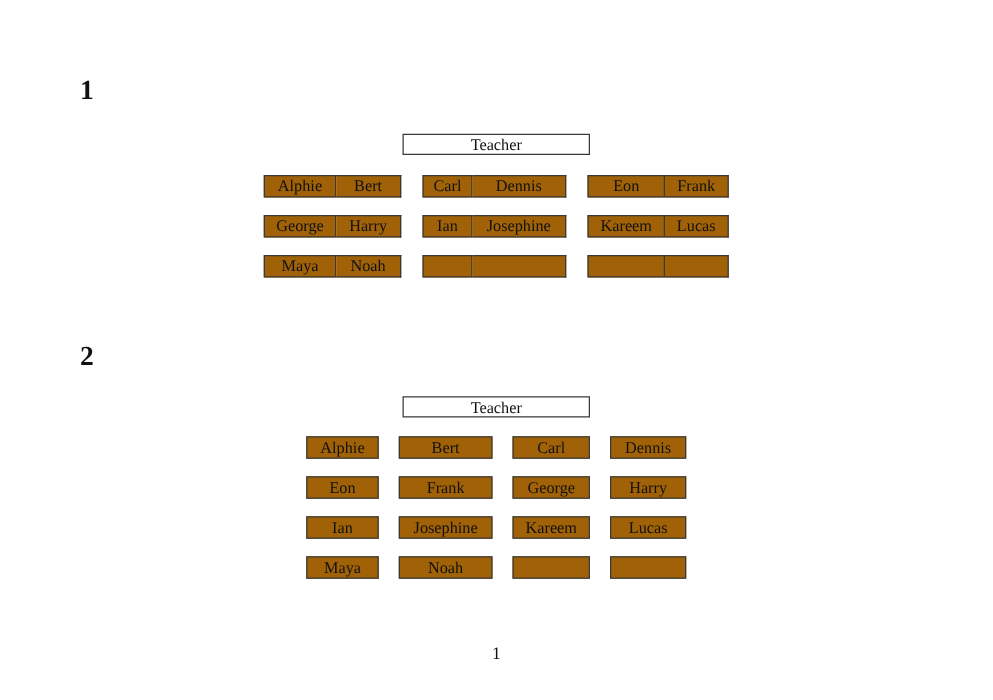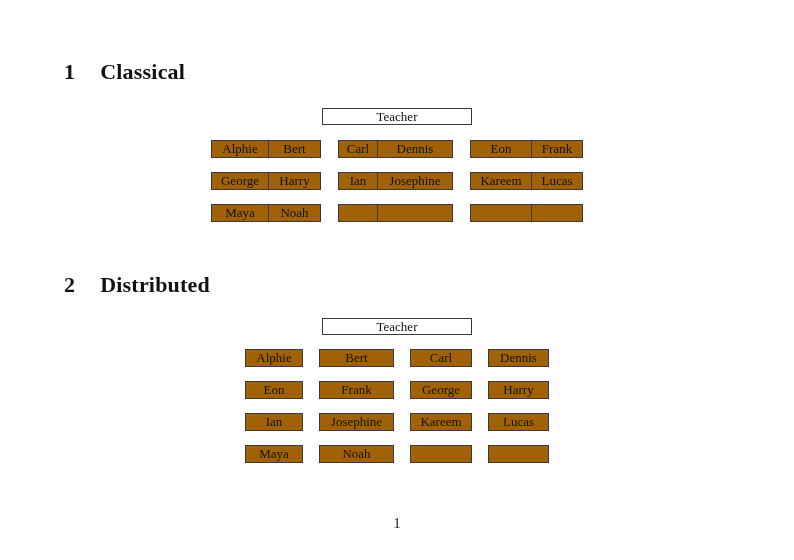--- a/index.html
+++ b/index.html
@@ -97,21 +97,20 @@
     font-size: 14px;
   }
 </style>
 </head>
 <body>
 
 <div class="page">
 
   <div class="section-heading heading-1">
     <span>1</span>
-    <span>Classical</span>
   </div>
 
   <div class="figure classical-fig">
     <div class="teacher-box">
       <span>Teacher</span>
     </div>
     <div class="desks-row">
 
       <table class="desk-table">
         <tbody>
@@ -162,21 +161,20 @@
           <td class="cell-right d3r"></td>
         </tr>
       </tbody>
         </table>
 
     </div>
   </div>
 
   <div class="section-heading heading-2">
     <span>2</span>
-    <span>Distributed</span>
   </div>
 
   <div class="figure distributed-fig">
     <div class="teacher-box">
       <span>Teacher</span>
     </div>
     <table class="seats-table">
       <tbody>
           <tr>
         <td class="c1">Alphie</td>

